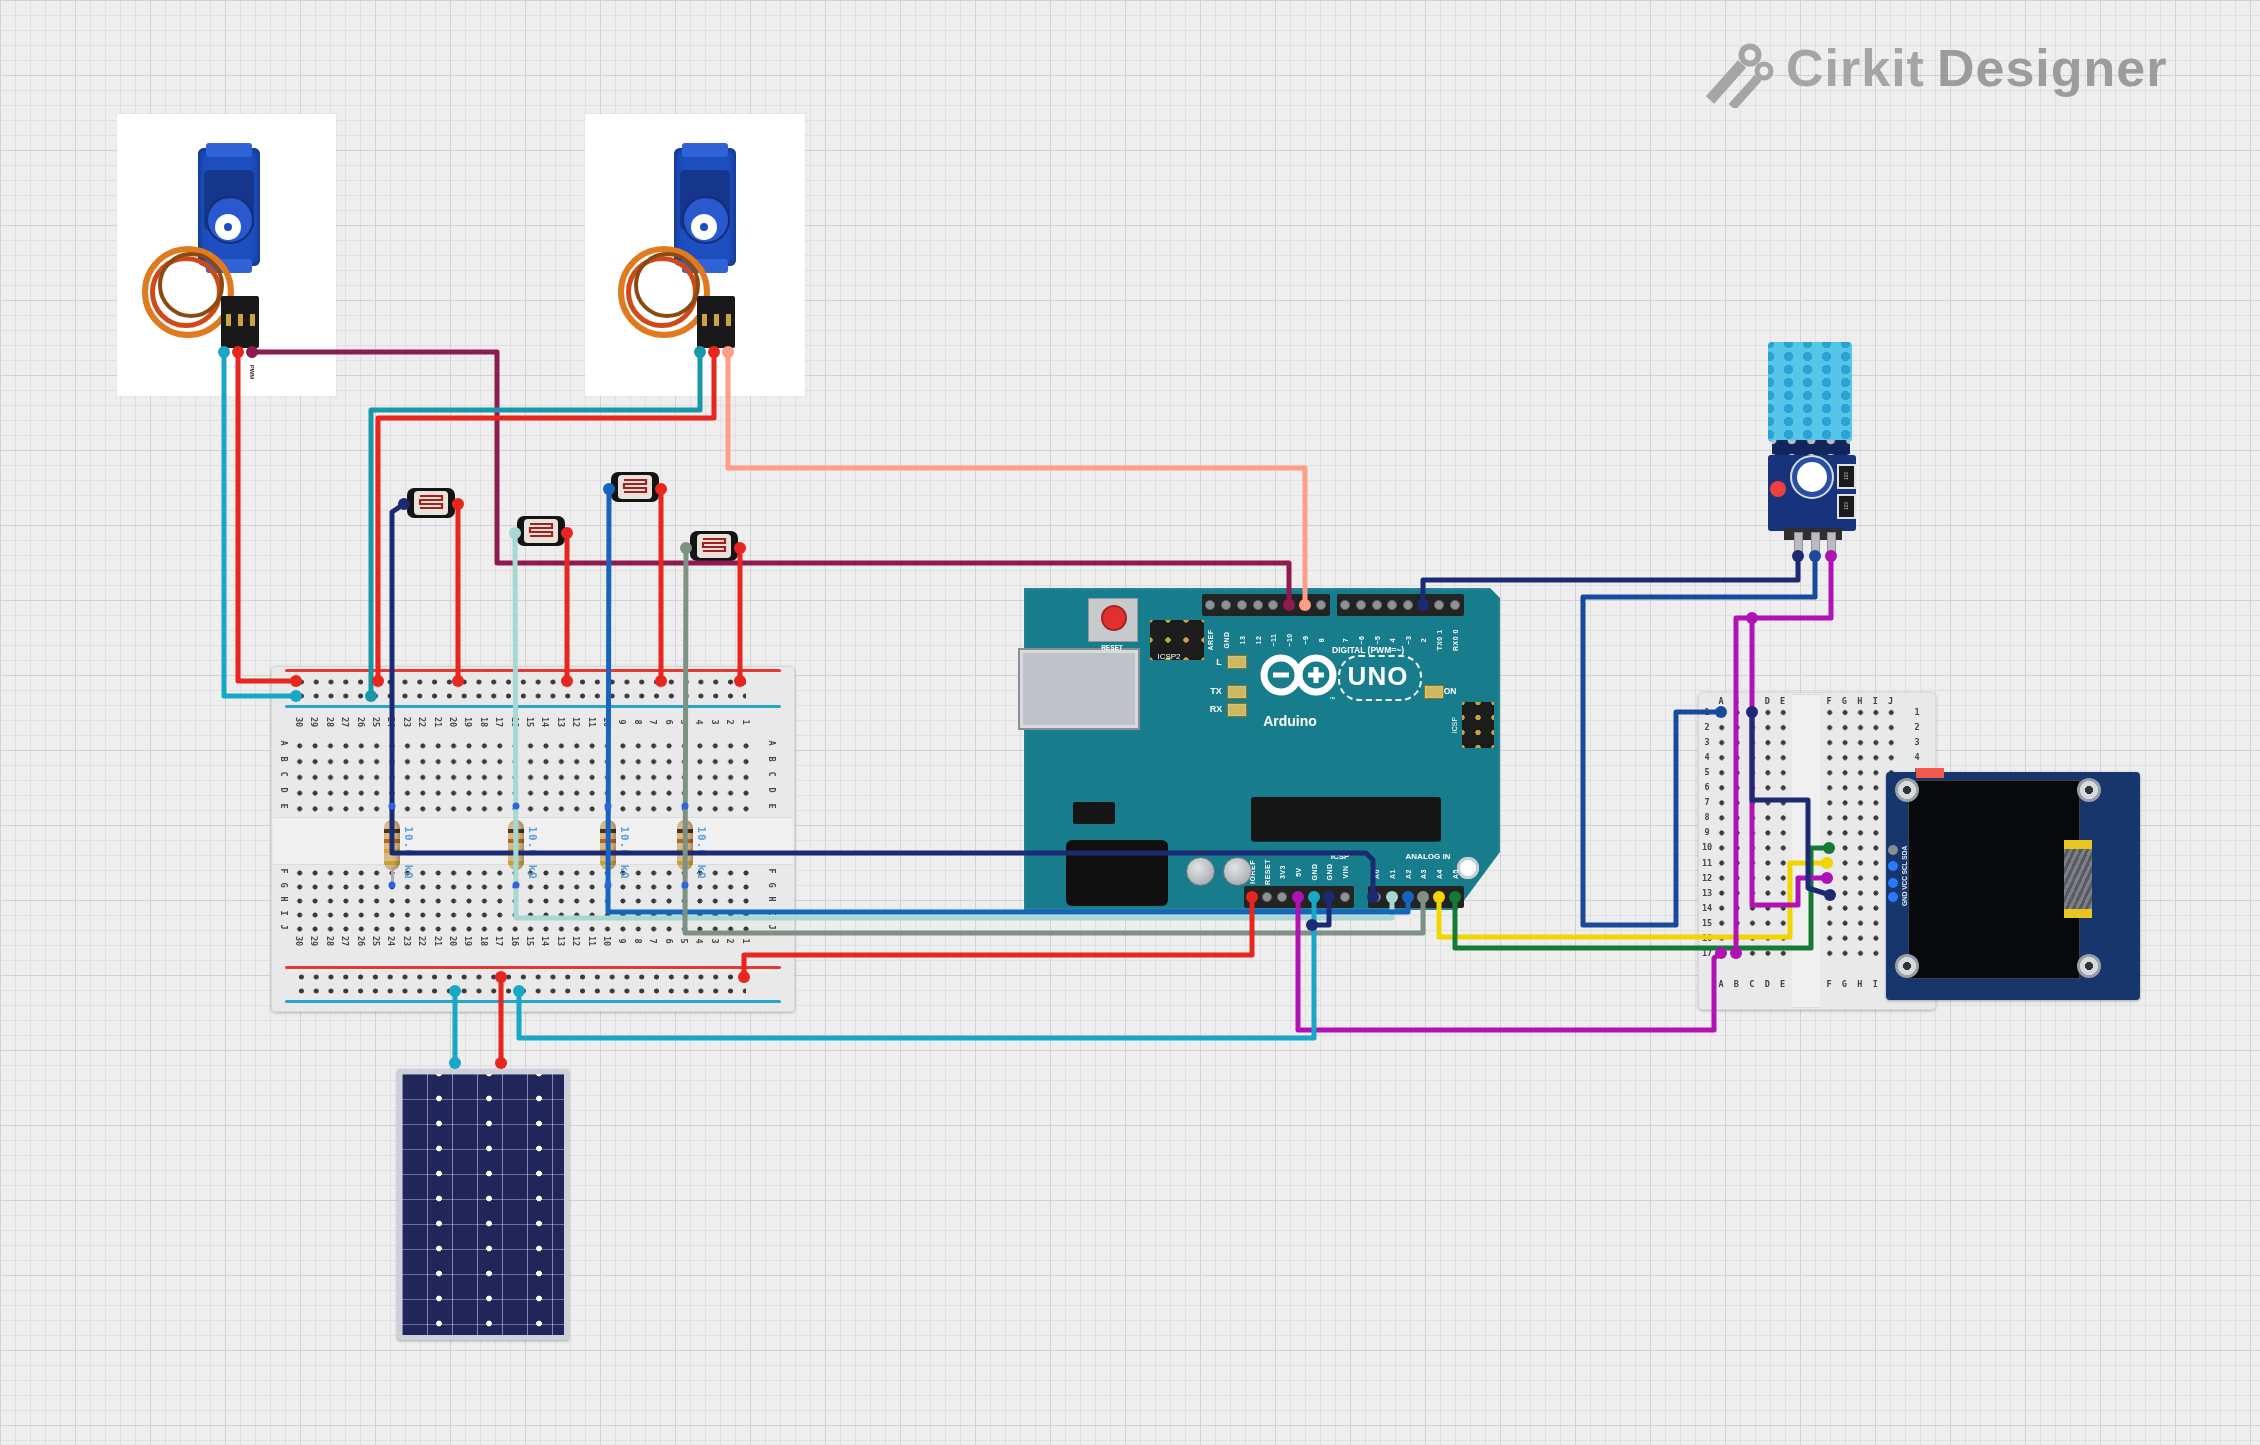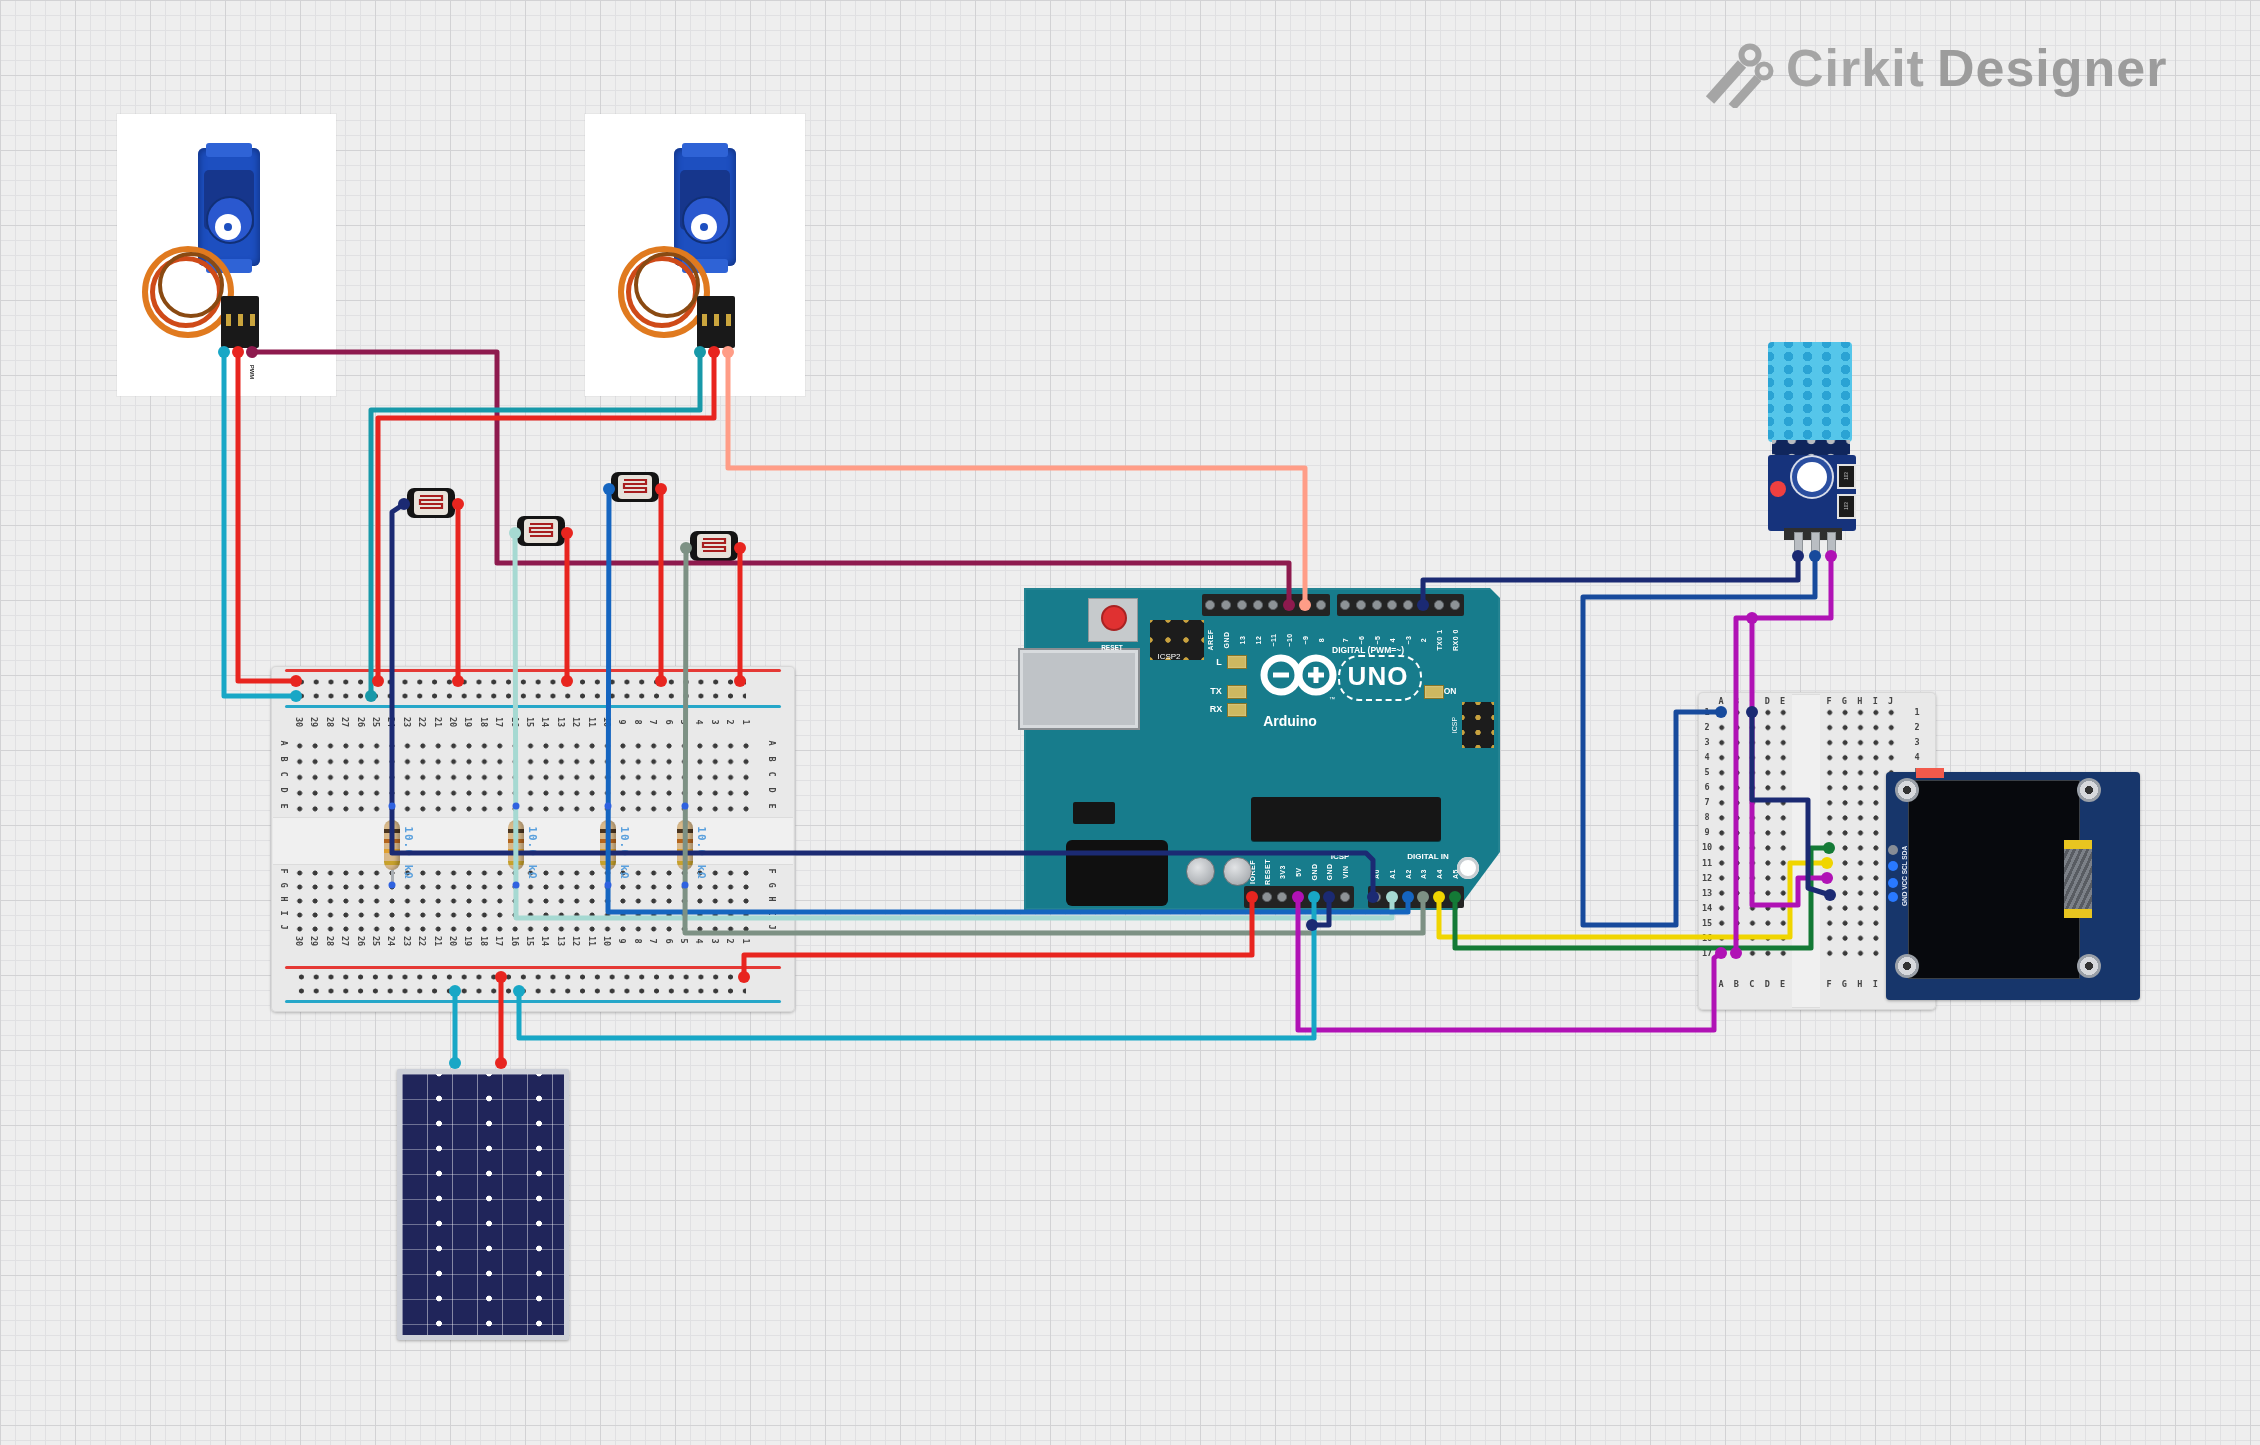--- a/index.html
+++ b/index.html
@@ -115,21 +115,21 @@
   <div class="lbl ard-txt rotm90" style="left:1454px;top:725px;font-size:7px;z-index:3;">ICSP</div>
   <div class="abs" style="left:1251px;top:797px;width:190px;height:44px;background:#161616;border-radius:3px;box-shadow:0 1px 0 #0008;z-index:2;"></div>
   <div class="abs" style="left:1066px;top:840px;width:102px;height:66px;background:#101010;border-radius:6px;z-index:2;"></div>
   <div class="abs" style="left:1073px;top:802px;width:42px;height:22px;background:#151515;border-radius:2px;z-index:2;"></div>
   <div class="cap" style="left:1186px;top:857px;z-index:2;"></div>
   <div class="cap" style="left:1223px;top:857px;z-index:2;"></div>
   <div class="abs" style="left:1457px;top:857px;width:22px;height:22px;border-radius:50%;background:#fff;box-shadow:inset 0 0 0 3px #c9ced2;z-index:2;"></div>
   <div class="blackstrip" style="left:1244px;top:886px;width:110px;height:22px;z-index:2;"></div>
   <div class="blackstrip" style="left:1368px;top:886px;width:96px;height:22px;z-index:2;"></div>
   <div class="lbl ard-txt" style="left:1340px;top:856px;font-size:8px;font-weight:bold;z-index:3;">ICSP</div>
-  <div class="lbl ard-txt" style="left:1428px;top:856px;font-size:8px;font-weight:bold;z-index:3;">DIGITAL IN</div>
+  <div class="lbl ard-txt" style="left:1428px;top:856px;font-size:8px;font-weight:bold;z-index:3;">ANALOG IN</div>
 
   <div class="abs" style="left:1768px;top:342px;width:84px;height:100px;background:#55c6ea;border-radius:4px;z-index:2;
        background-image:radial-gradient(circle,#2aa3d4 4.5px,rgba(0,0,0,0) 5px);background-size:19px 13px;background-position:11px 8px;"></div>
   <div class="abs" style="left:1772px;top:440px;width:78px;height:18px;background:#10265c;z-index:2;
        background-image:radial-gradient(circle,#b8bcc0 4px,rgba(0,0,0,0) 4.6px);background-size:19.5px 18px;background-position:10px 9px;"></div>
   <div class="abs" style="left:1768px;top:455px;width:88px;height:76px;background:#16337c;border-radius:3px;z-index:2;"></div>
   <div class="abs" style="left:1770px;top:481px;width:16px;height:16px;border-radius:50%;background:#ef4040;z-index:3;"></div>
   <div class="abs" style="left:1797px;top:462px;width:30px;height:30px;border-radius:50%;background:#fff;box-shadow:0 0 0 5px #2a4ea0,0 0 0 7px #d8ddea;z-index:3;"></div>
   <div class="abs" style="left:1837px;top:464px;width:15px;height:21px;background:#1b1b1b;border:2px solid #e2e2e2;z-index:3;">
     <div class="lbl rotm90" style="left:7px;top:10px;font-size:4.5px;color:#cfcfcf;">103</div>

